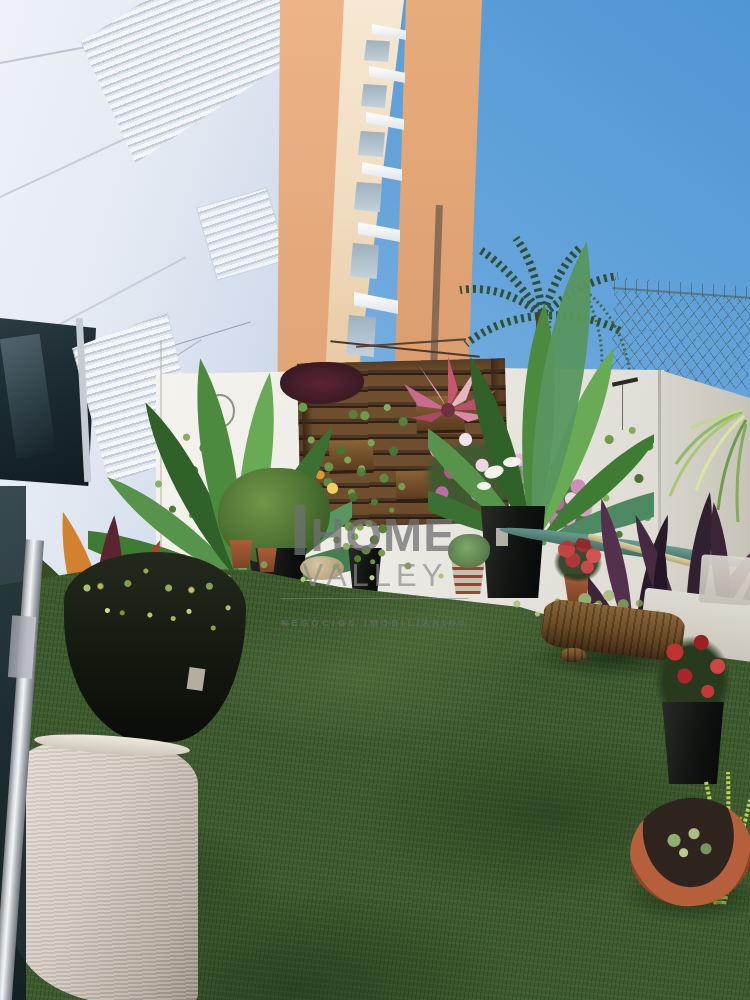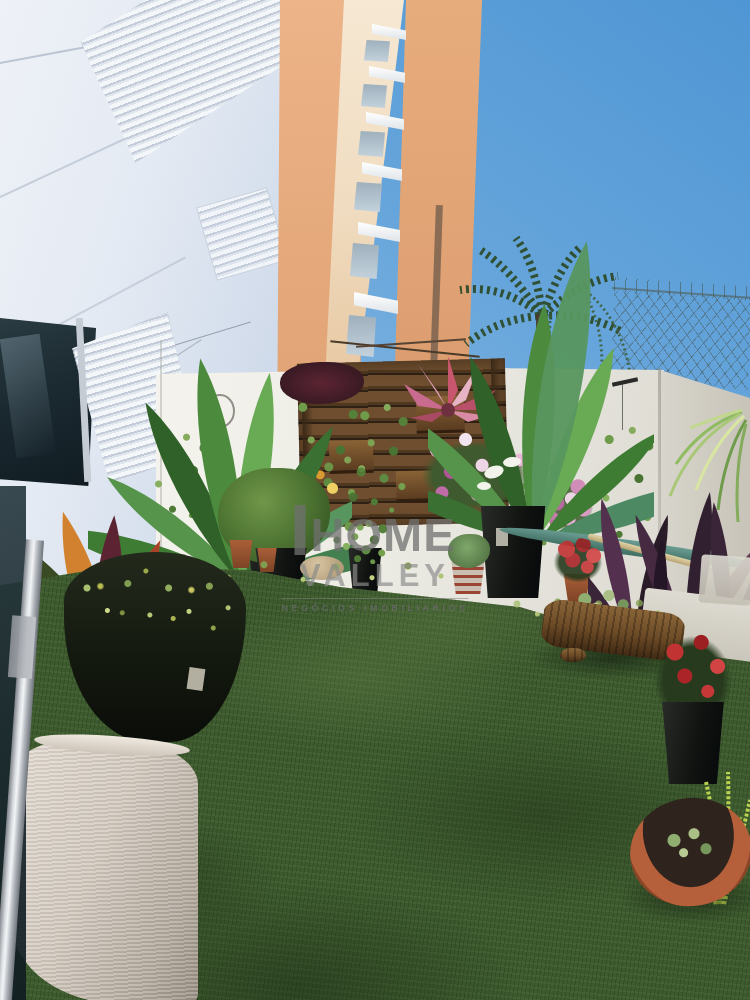--- a/index.html
+++ b/index.html
@@ -124,23 +124,23 @@
       radial-gradient(circle 4px at 82% 38%,#85a054 0 3px,transparent 4px),
       radial-gradient(circle 3px at 93% 62%,#aec274 0 2px,transparent 3px);
   }
   .blackpot{background:linear-gradient(100deg,#2a2d29 0%,#101310 55%,#05070a 100%);}
   .shadowpatch{background:radial-gradient(ellipse at center,rgba(12,20,10,.55) 0%,rgba(12,20,10,0) 70%);}
   .terrasmall{background:linear-gradient(180deg,#a85f38,#7e4325);clip-path:polygon(6% 0,94% 0,80% 100%,20% 100%);}
   .watermark{left:50%;top:505px;transform:translateX(-50%);text-align:center;z-index:60;user-select:none;}
   .wm-row1{display:flex;align-items:flex-end;justify-content:center;line-height:.82;}
   .wm-bar{display:inline-block;width:11px;height:50px;background:rgba(112,112,112,.75);margin-right:5px;}
   .wm-home{font-size:47px;font-weight:bold;letter-spacing:1px;color:rgba(112,112,112,.75);}
-  .wm-valley{font-size:31px;font-weight:bold;letter-spacing:5px;color:rgba(138,138,138,.68);margin-top:3px;}
+  .wm-valley{font-size:31px;font-weight:normal;letter-spacing:5px;color:rgba(138,138,138,.68);margin-top:3px;}
   .wm-tag{font-size:9px;font-weight:bold;letter-spacing:3.5px;color:rgba(105,105,105,.82);
-    border-top:1px solid rgba(130,130,130,.55);padding-top:4px;margin-top:4px;white-space:nowrap;}
+    border-top:1px solid rgba(130,130,130,.55);padding-top:19px;margin-top:4px;white-space:nowrap;}
   .pole{background:linear-gradient(90deg,#7d8288 0%,#d8dce0 30%,#f2f4f6 45%,#aeb3b9 70%,#6f747a 100%);}
   .creampot{
     background:
       repeating-linear-gradient(176deg,rgba(255,255,255,.18) 0 2px,rgba(0,0,0,.06) 2px 4px),
       linear-gradient(115deg,#e4dcd2 0%,#d2c9be 45%,#b3a99d 80%,#978d81 100%);
     border-radius:46% 54% 10px 60% / 14% 18% 10px 30%;
   }
   .bigbowl{
     background:
       radial-gradient(circle 4px at 20% 18%,#b8bc52 0 2px,transparent 4px),

